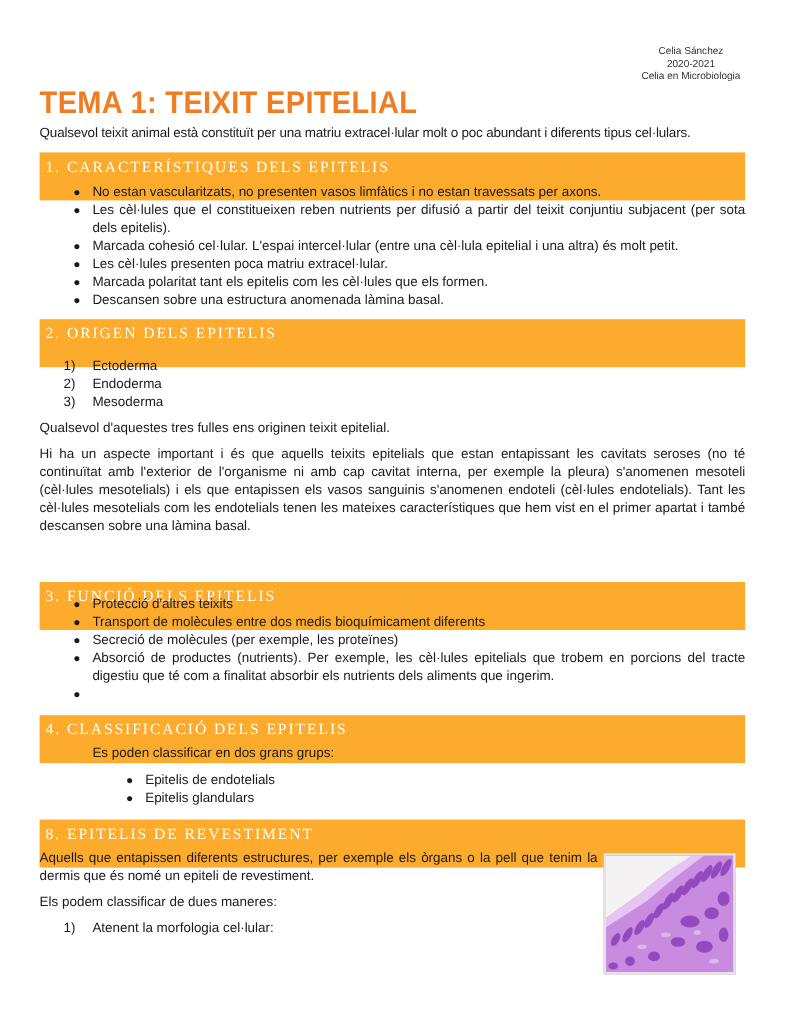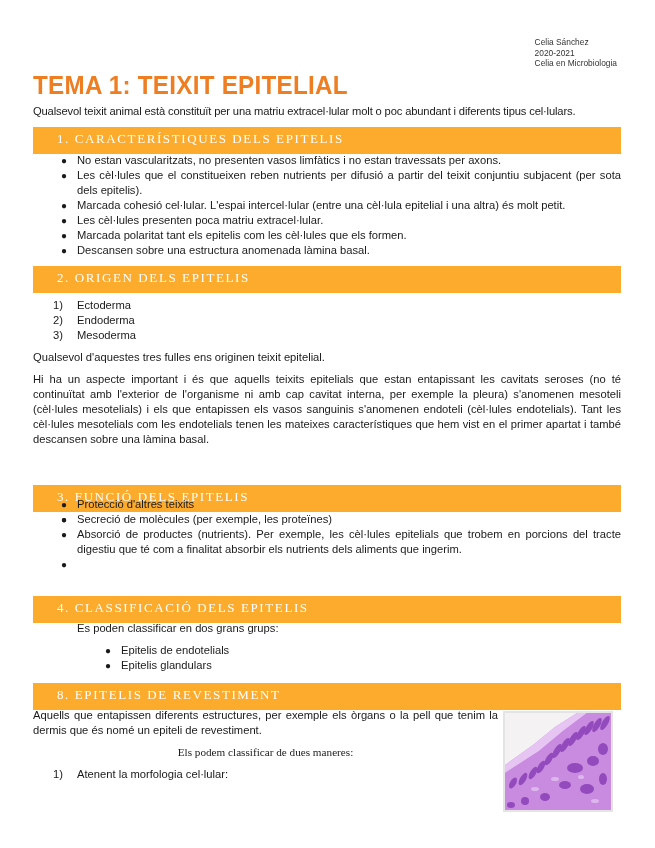--- a/index.html
+++ b/index.html
@@ -2,35 +2,35 @@
 <html><head>
   <meta charset="utf-8">
   <style>
     html, body { margin: 0; padding: 0; background: #ffffff; }
     body {
       width: 655px; height: 848px; position: relative; overflow: hidden;
       font-family: "Liberation Sans", sans-serif; color: #1a1a1a;
       font-size: 11.2px; line-height: 15px;
     }
     .meta {
-      position: absolute; right: 38px; top: 37px; text-align: left;
+      position: absolute; right: 38px; top: 37px; text-align: center;
       font-size: 8.4px; line-height: 10.5px; color: #333;
     }
     .title {
       position: absolute; left: 33px; top: 70px; margin: 0;
       font-family: "Liberation Sans", sans-serif; font-weight: bold;
       font-size: 26px; line-height: 30px; color: #ef7d22; letter-spacing: 0.3px;
       transform: scaleX(0.93); transform-origin: left center;
     }
     .intro { position: absolute; left: 33px; top: 104px; width: 600px; white-space: nowrap; letter-spacing: -0.15px; }
     .section-bar {
-      position: absolute; left: 33px; width: 588px; height: 27px;
+      position: absolute; left: 33px; width: 588px; height: 40px;
       background: #fdab2d; color: #ffffff;
       font-family: "Liberation Serif", serif; font-size: 13px; line-height: 24px;
-      letter-spacing: 1.6px; padding-left: 24px; box-sizing: border-box;
+      letter-spacing: 1.6px; padding-left: 5px; box-sizing: border-box;
       white-space: nowrap;
     }
     .block { position: absolute; left: 33px; width: 588px; }
     ul.bullets, ol.nums { margin: 0; padding: 0; list-style: none; }
     ul.bullets li, ol.nums li { position: relative; padding-left: 44px; text-align: justify; }
     ul.bullets li .bullet {
       position: absolute; left: 28px; top: 0; font-size: 10px;
     }
     ol.nums li .num { position: absolute; left: 20px; top: 0; }
     ol.nums li { padding-left: 44px; }
@@ -78,42 +78,42 @@
   <div class="gap"></div>
   <p>Qualsevol d'aquestes tres fulles ens originen teixit epitelial.</p>
   <div class="gap"></div>
   <p><span>Hi ha un aspecte important i és que aquells teixits epitelials que estan entapissant les cavitats seroses (no té continuïtat amb l'exterior de l'organisme ni amb cap cavitat interna, per exemple la pleura) s'anomenen </span><b>mesoteli</b><span> (cèl·lules mesotelials) i els que entapissen els vasos sanguinis s'anomenen </span><b>endoteli</b><span> (cèl·lules endotelials). Tant les cèl·lules mesotelials com les endotelials tenen les mateixes característiques que hem vist en el primer apartat i també descansen sobre una làmina basal.</span></p>
 </div>
 
 <div class="section-bar" style="top:471px;margin-top:14px;">3. FUNCIÓ DELS EPITELIS</div>
 <div class="block" style="top:497px;">
   <ul class="bullets">
     <li><span class="bullet">●</span><span>Protecció d'altres teixits</span></li>
-    <li><span class="bullet">●</span></li>
+    <li><span class="bullet">●</span><span>Transport de molècules entre dos medis bioquímicament diferents</span></li>
     <li><span class="bullet">●</span><span>Secreció de molècules (per exemple, les proteïnes)</span></li>
     <li><span class="bullet">●</span><span>Absorció de productes (nutrients). Per exemple, les cèl·lules epitelials que trobem en porcions del tracte digestiu que té com a finalitat absorbir els nutrients dels aliments que ingerim.</span></li>
     <li><span class="bullet">●</span></li>
   </ul>
 </div>
 
 <div class="section-bar" style="top:596px;">4. CLASSIFICACIÓ DELS EPITELIS</div>
 <div class="block" style="top:621px;margin-left:44px;">
   <p>Es poden classificar en dos grans grups:</p>
   <div class="gap"></div>
   <ul class="bullets">
     <li><span class="bullet">●</span><span>Epitelis de endotelials</span></li>
     <li><span class="bullet">●</span><span>Epitelis glandulars</span></li>
   </ul>
 </div>
 
 <div class="section-bar" style="top:683px;">8. EPITELIS DE REVESTIMENT</div>
 <div class="block" style="top:708px; width:465px;">
   <p>Aquells que entapissen diferents estructures, per exemple els òrgans o la pell que tenim la dermis que és nomé un epiteli de revestiment.</p>
   <div class="gap"></div>
-  <p style="text-align:center;font-family:Liberation Serif, serif;">Els podem classificar de dues maneres:</p>
+  <p style="text-align:left;">Els podem classificar de dues maneres:</p>
   <div class="gap"></div>
   <ol class="nums">
     <li><span class="num">1)</span><span>Atenent la morfologia cel·lular:</span></li>
   </ol>
 </div>
 
 <div class="histo" title="Micrografia d'epiteli cilíndric tenyit (H&amp;E, tons violeta)">
   <svg width="106" height="97" viewBox="0 0 106 97">
     <rect x="0" y="0" width="106" height="97" fill="#c78ee2"></rect>
     <polygon points="0,0 72,0 50,14 28,32 0,52" fill="#f4f2f3"></polygon>

